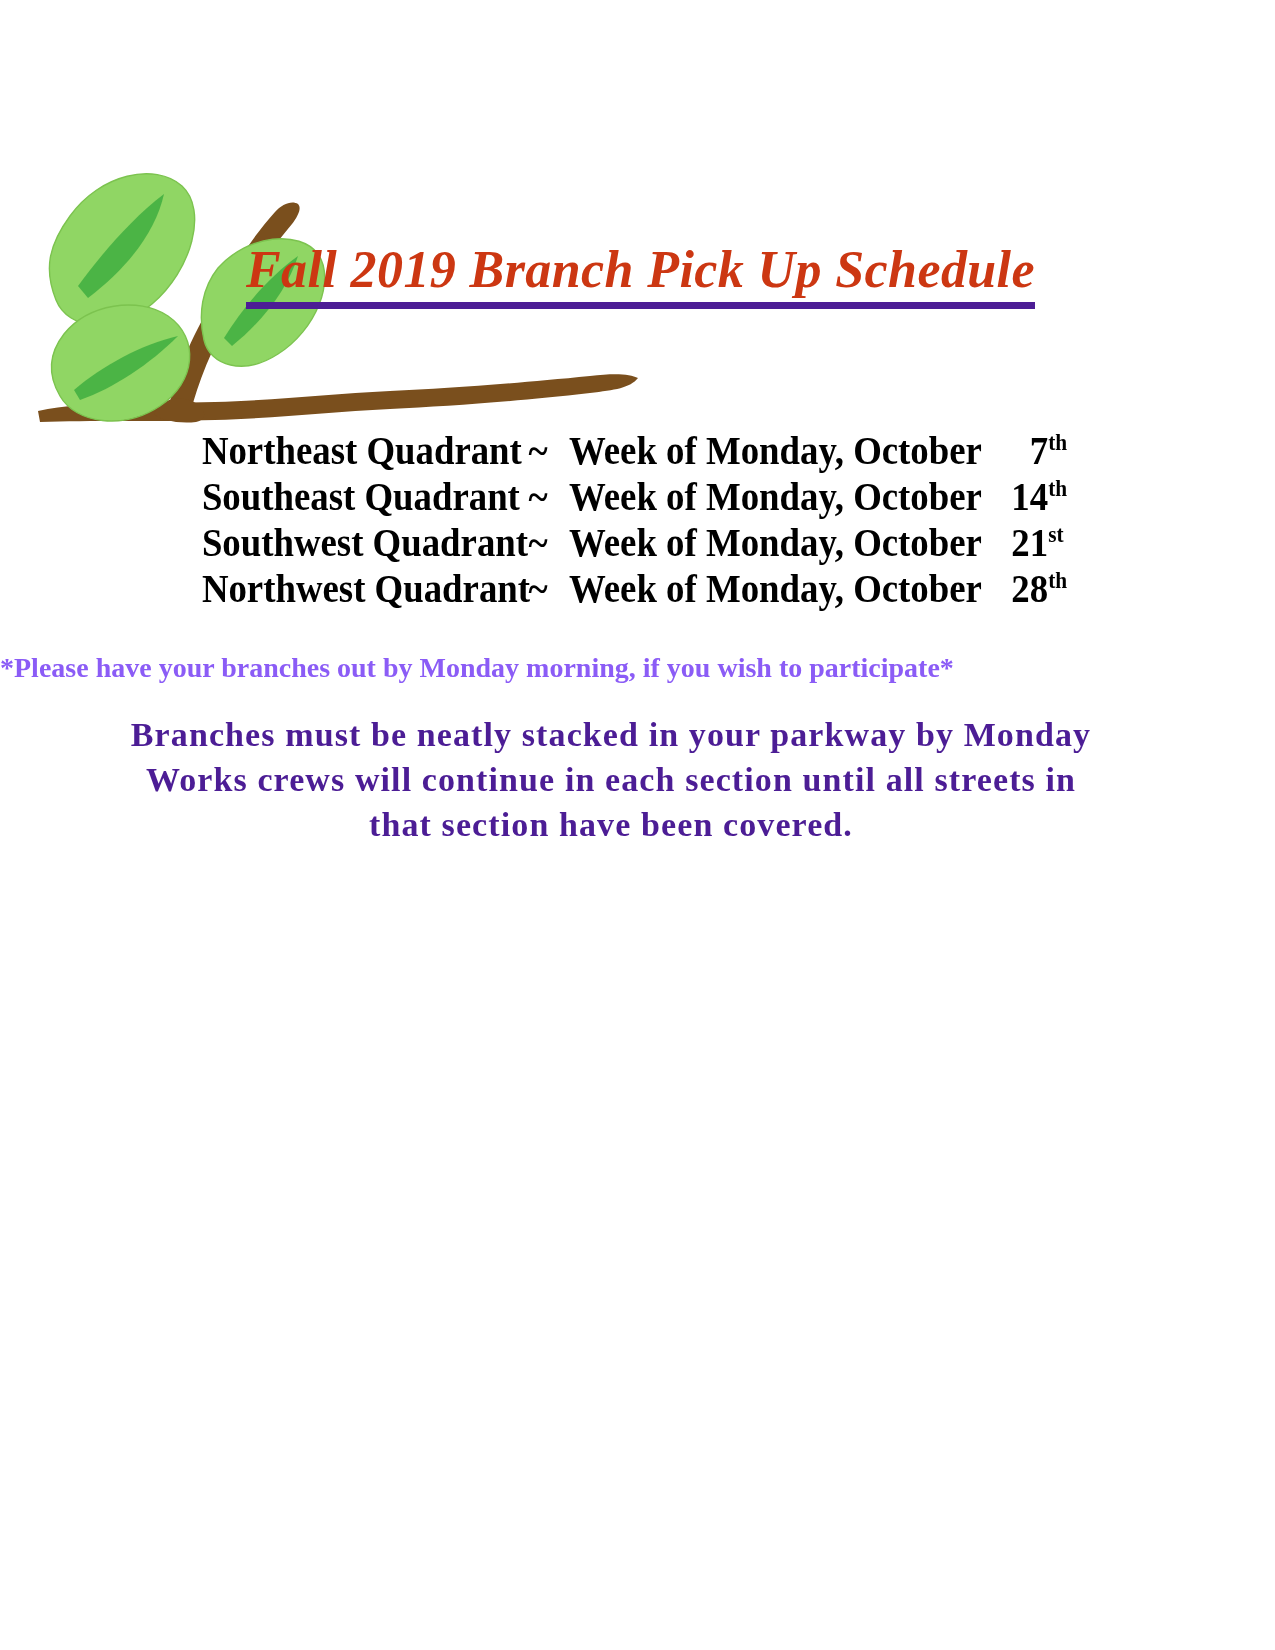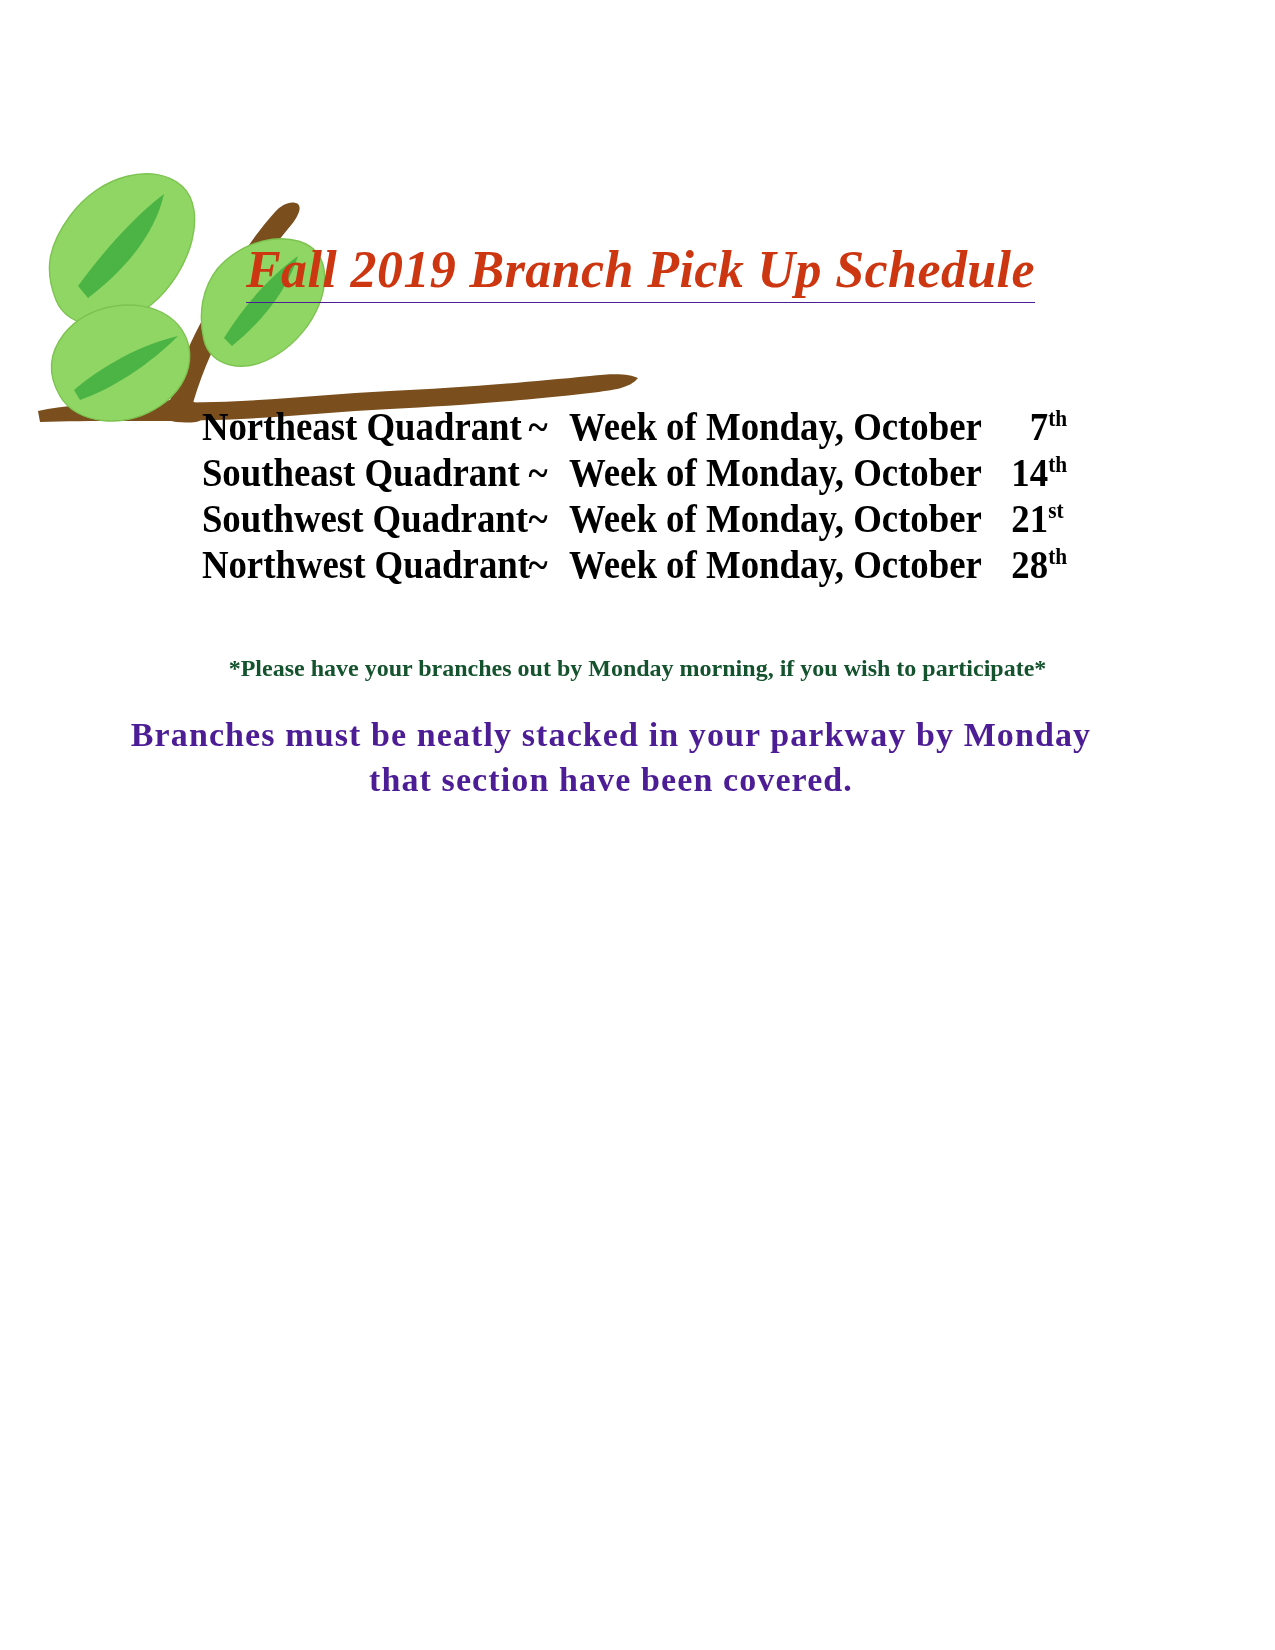--- a/index.html
+++ b/index.html
@@ -42,32 +42,32 @@
     text-align: center;
   }
   .title-text {
     display: inline-block;
     font-family: "Liberation Serif", "DejaVu Serif", serif;
     font-weight: bold;
     font-style: italic;
     font-size: 52px;
     line-height: 1.05;
     color: #cc3712;
-    border-bottom: 1px solid #4c1d95;
+    border-bottom: 7px solid #4c1d95;
     padding-bottom: 4px;
     letter-spacing: 0.4px;
     white-space: nowrap;
     margin-left: 6px;
   }
 
   
   .schedule {
     position: absolute;
     left: 0;
-    top: 404px;
+    top: 428px;
     width: 1275px;
   }
   .sched-row {
     display: block;
     text-align: center;
     font-family: "Liberation Serif", "DejaVu Serif", serif;
     font-weight: bold;
     font-size: 40px;
     line-height: 46px;
     color: #000000;
@@ -102,26 +102,25 @@
     vertical-align: super;
     line-height: 0;
   }
 
   
   .note-line {
     position: absolute;
     left: 0;
     top: 652px;
     width: 1275px;
-    text-align: center;
-    font-family: "Liberation Serif", "DejaVu Serif", serif;
-    font-weight: bold;
-    font-size: 24px;
+    font-family: "Liberation Serif", "DejaVu Serif", serif;
+    font-weight: bold;
+    font-size: 28px;
     line-height: 32px;
-    color: #14532d;
+    color: #8b5cf6;
     white-space: nowrap;
   }
 
   
   .body-para {
     position: absolute;
     left: 72px;
     top: 712px;
     width: 1078px;
     text-align: center;
@@ -197,16 +196,17 @@
         <span class="q-name">Northwest Quadrant</span><span class="tilde">~</span><span class="wk">Week of Monday, October</span>&nbsp;&nbsp;<span class="daynum">28</span><sup>th</sup>
       </span>
     </div>
 
   </div>
 
   <div class="note-line">*Please have your branches out by Monday morning, if you wish to participate*</div>
 
   <div class="body-para">
     <span class="pline">Branches must be neatly stacked in your parkway by Monday</span>
+    <span class="pline">Works crews will continue in each section until all streets in</span>
     <span class="pline">that section have been covered.</span>
   </div>
 
 </div>
 
 </body></html>

